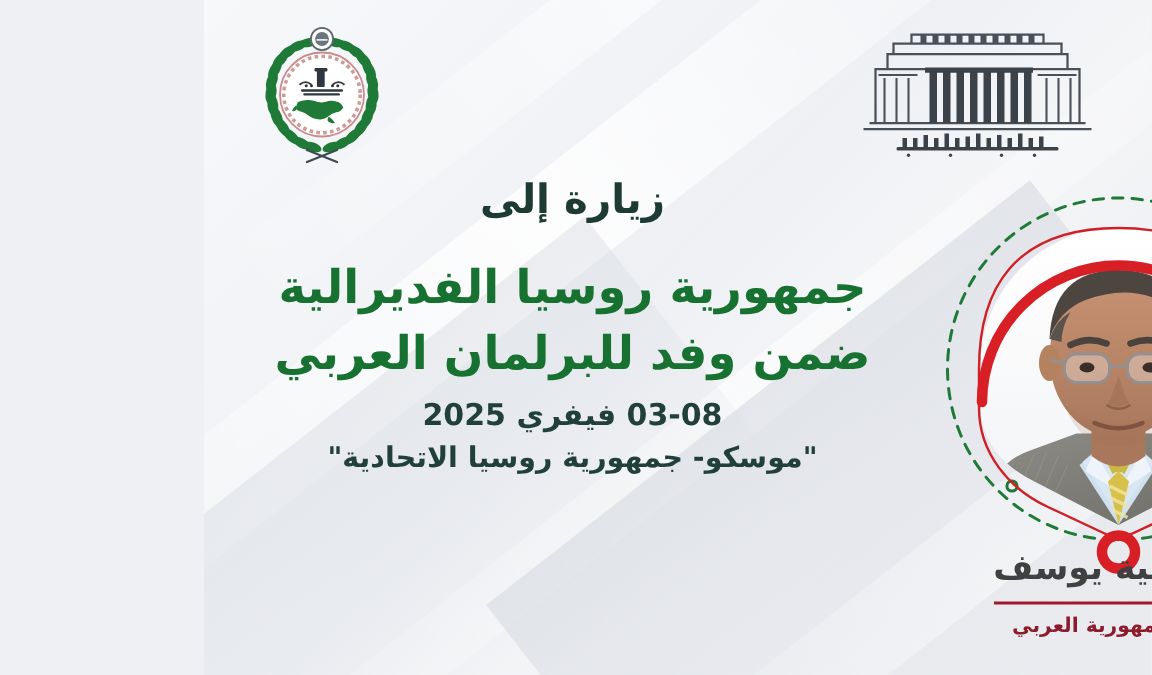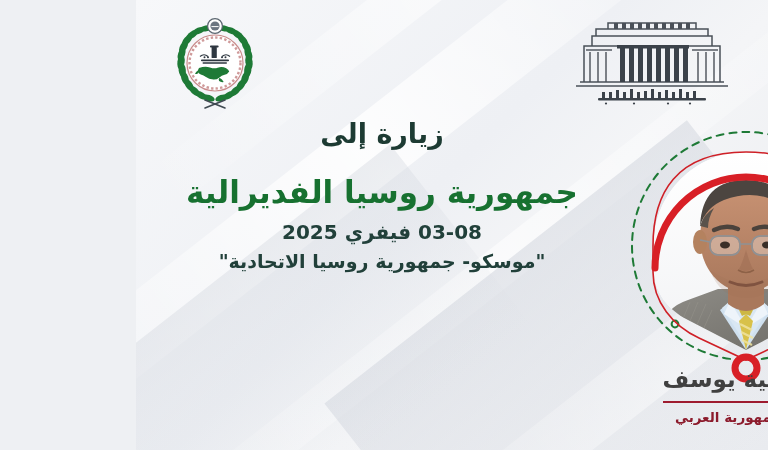--- a/index.html
+++ b/index.html
@@ -250,20 +250,21 @@
         <circle cx="106" cy="91.5" r="1.1"></circle>
           <circle cx="128" cy="91.5" r="1.1"></circle>
       </g>
     </svg>
   </div>
 
   <div id="text-block">
     <div class="kicker">زيارة إلى</div>
     <div class="headline">
       <span class="l1">جمهورية روسيا الفديرالية</span>
+      <span class="l2">ضمن وفد للبرلمان العربي</span>
     </div>
     <div class="meta">
       <div class="meta-date">03-08 فيفري 2025</div>
       <div class="meta-place">"موسكو- جمهورية روسيا الاتحادية"</div>
     </div>
   </div>
 
   <div id="portrait-wrap">
     <svg id="portrait-rings" viewBox="0 0 246 246" width="246" height="246" aria-hidden="true">
 

